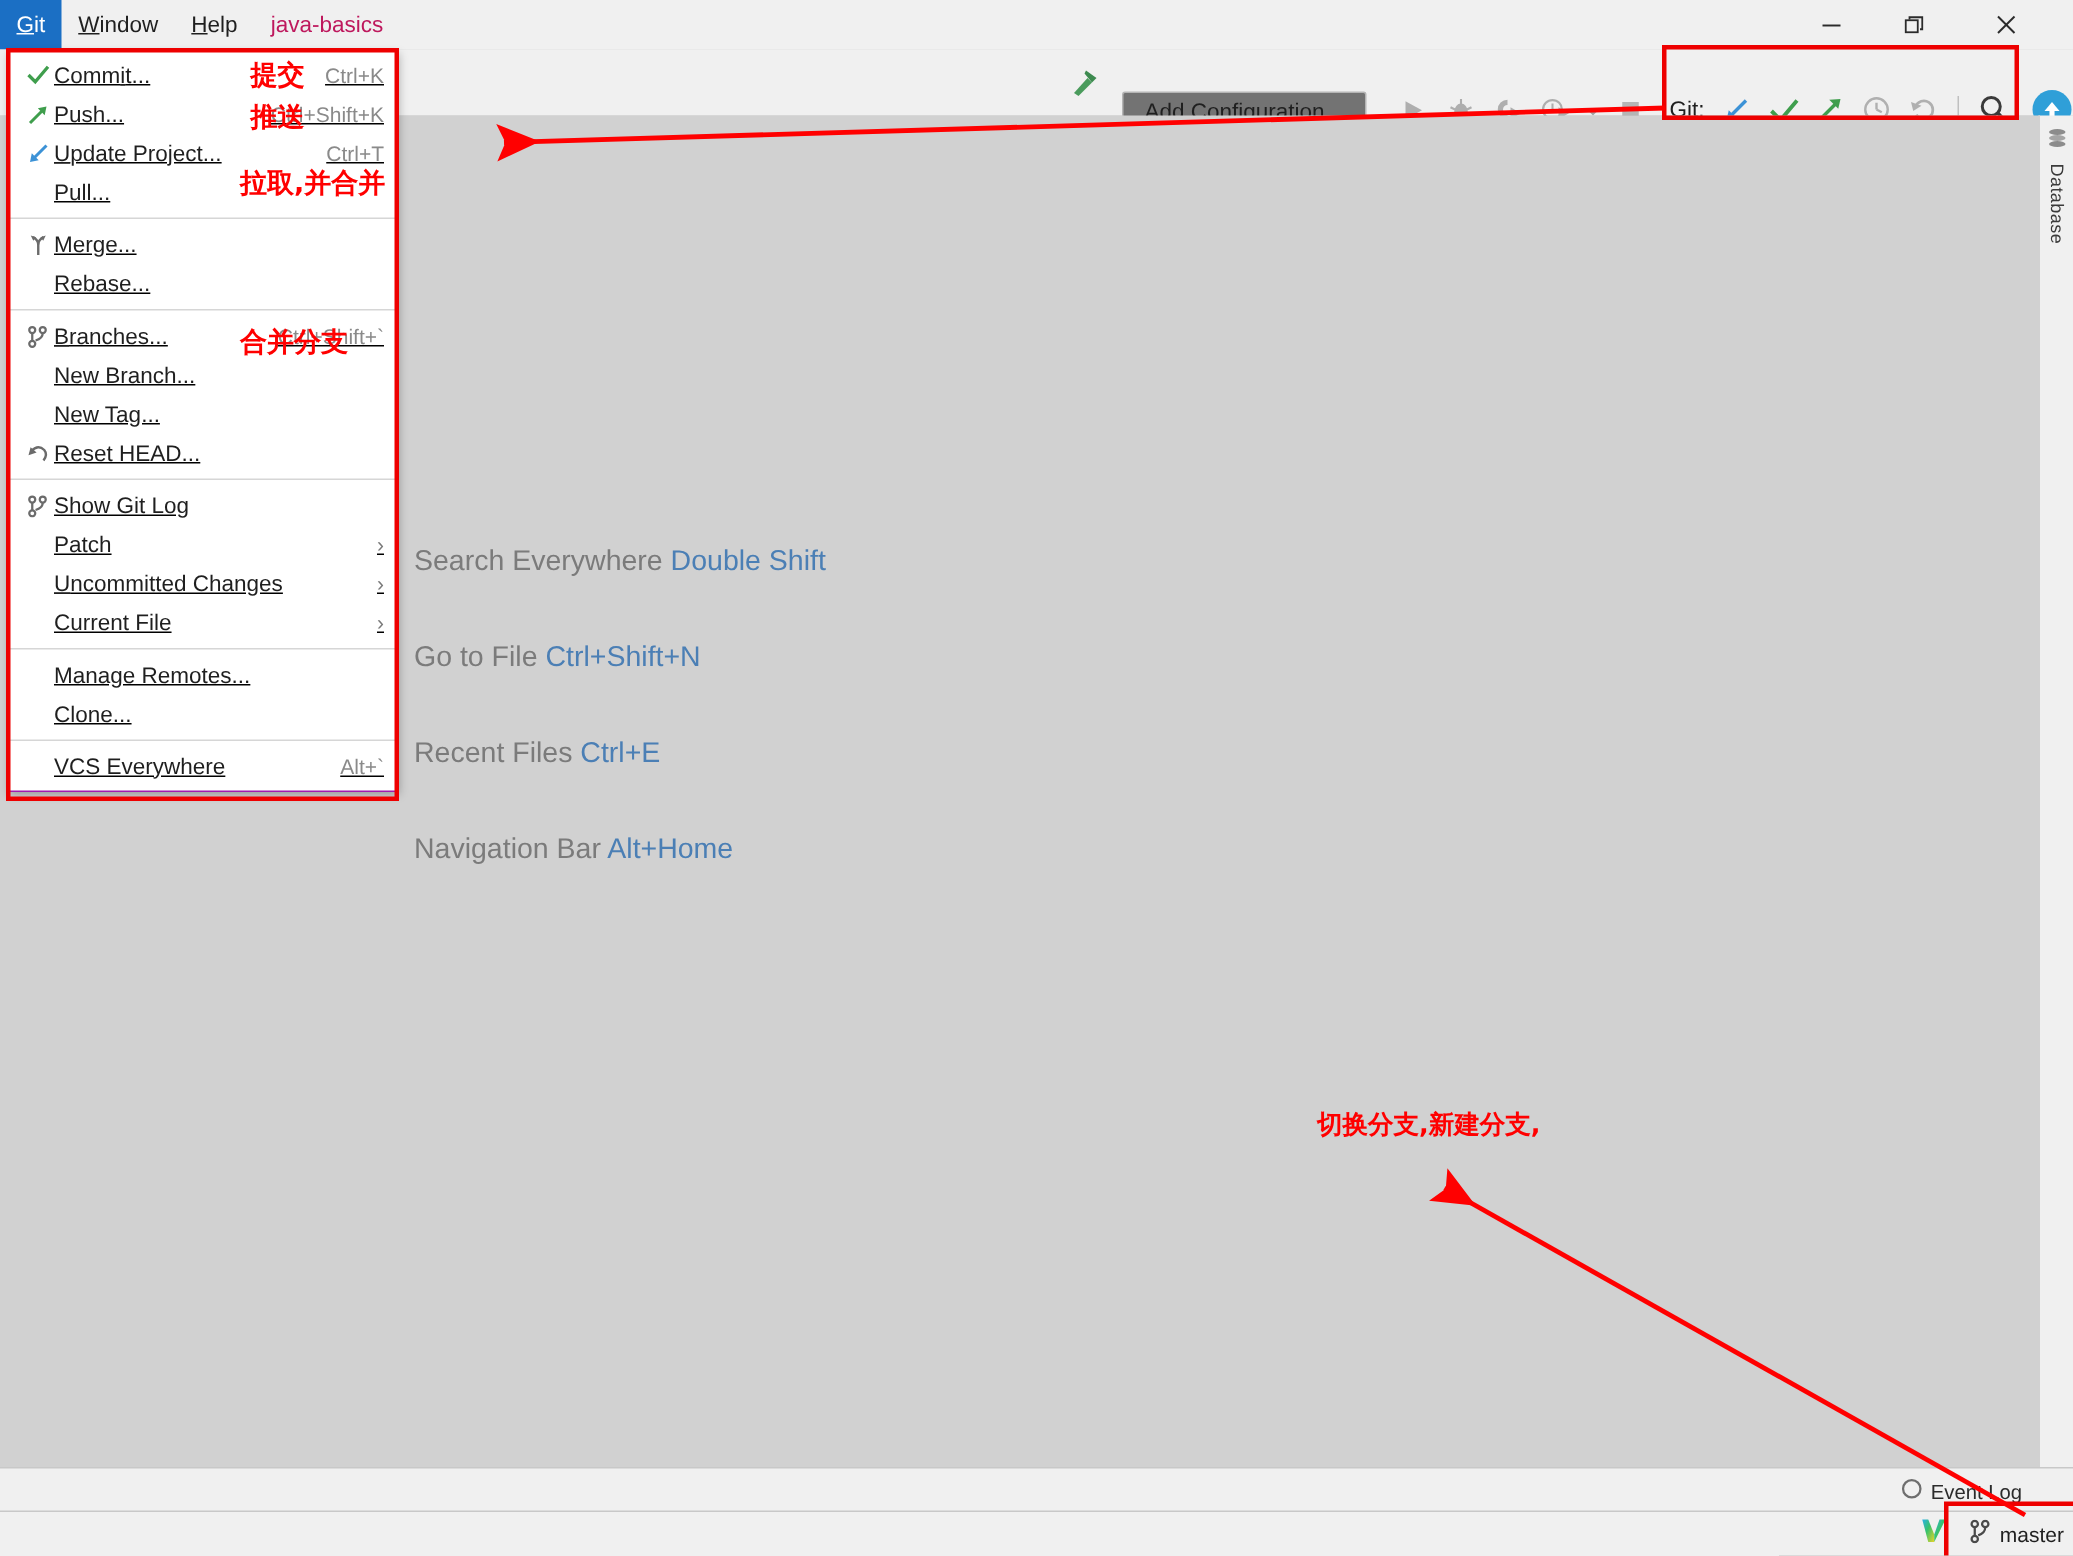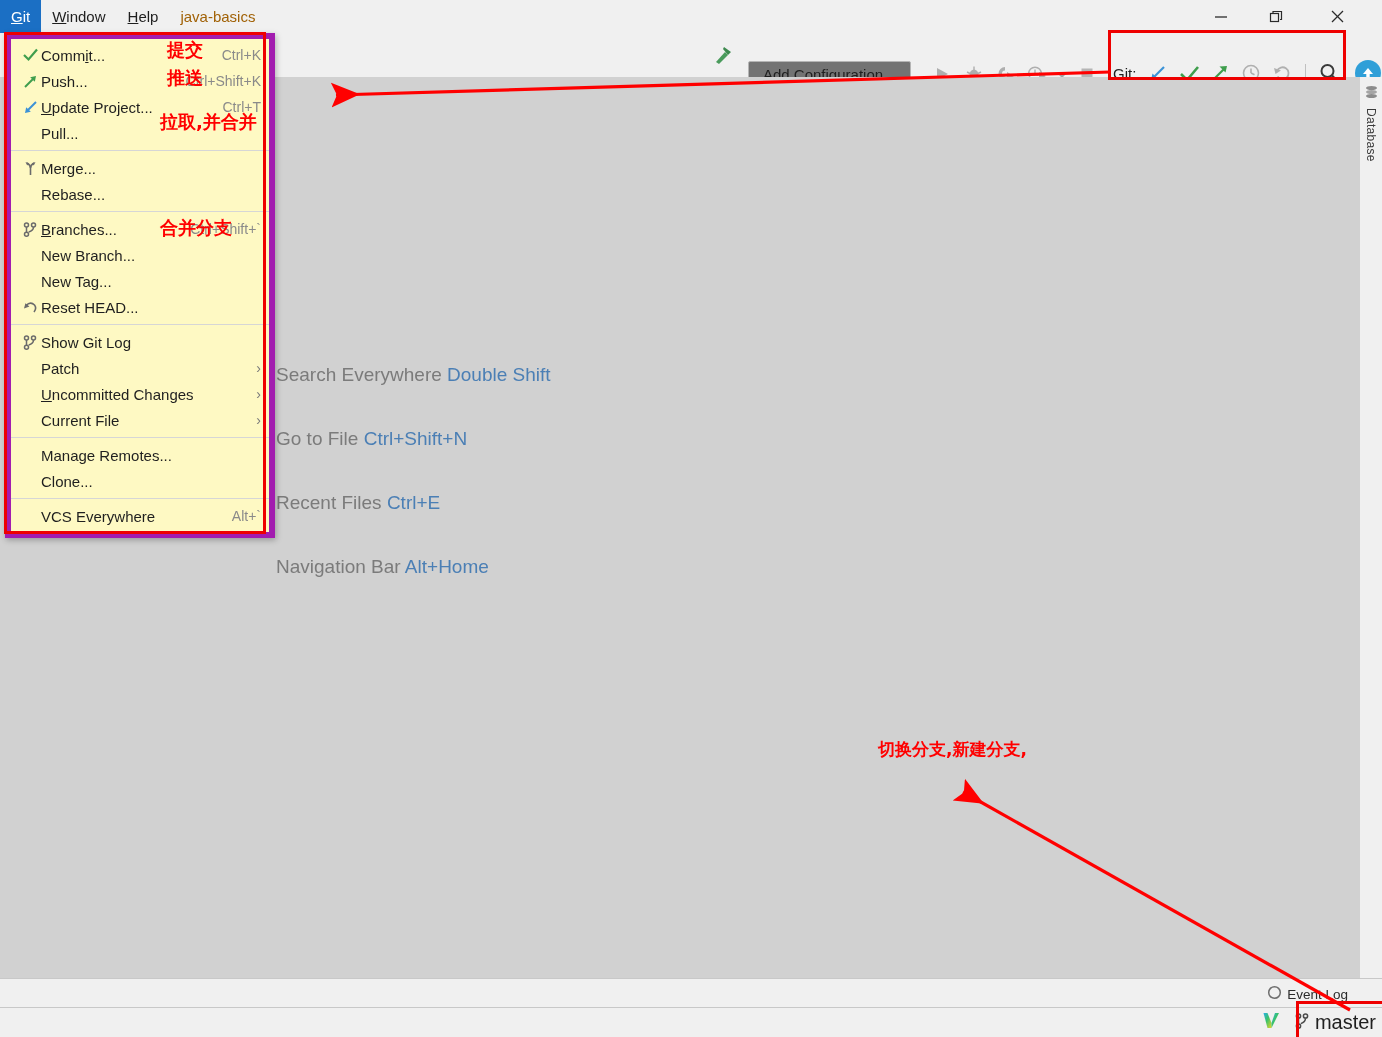--- a/index.html
+++ b/index.html
@@ -38,21 +38,21 @@
     padding: 0 11px;
     font-size: 15px; color: #1f1f1f;
     height: 33px;
   }
   .menubar-item.selected {
     background: #1b6fc4; color: #ffffff;
   }
   .mn { text-decoration: underline; }
   #project-name {
     display: flex; align-items: center;
-    padding: 0 11px; font-size: 15px; color: #a16207;
+    padding: 0 11px; font-size: 15px; color: #be185d;
     height: 33px;
   }
 
   
   #toolbar {
     position: absolute; left: 0; top: 33px; width: 1382px; height: 44px;
     background: #f0f0f0;
     border-bottom: 1px solid #c8c8c8;
   }
   #hammer-icon { position: absolute; left: 712px; top: 11px; }
@@ -131,31 +131,32 @@
   #statusbar {
     position: absolute; left: 0; top: 1008px; width: 1382px; height: 29px;
     background: #f0f0f0;
   }
   #status-right {
     position: absolute; right: 6px; top: 0; height: 29px;
     display: flex; align-items: center; gap: 14px;
   }
   #branch-widget {
     display: flex; align-items: center; gap: 6px;
-    font-size: 20px; color: #1f1f1f;
+    font-size: 14px; color: #1f1f1f;
   }
 
   
   #git-menu {
     position: absolute; left: 5px; top: 33px; width: 258px;
-    background: #fef9c3;
-    border: 6px solid #a21caf;
+    background: #ffffff;
+    border: 1px solid #a21caf;
     box-shadow: 1px 2px 6px rgba(0,0,0,0.28);
     padding: 3px 0;
     z-index: 40;
+    text-decoration: underline;
   }
   .mi {
     position: relative;
     display: flex; align-items: center;
     height: 26px;
     padding: 0 8px 0 8px;
     font-size: 15px; color: #1f1f1f;
   }
   .mi .ic { width: 22px; flex: 0 0 22px; display:flex; align-items:center; justify-content:center; }
   .mi .lbl { flex: 1 1 auto; white-space: nowrap; }

